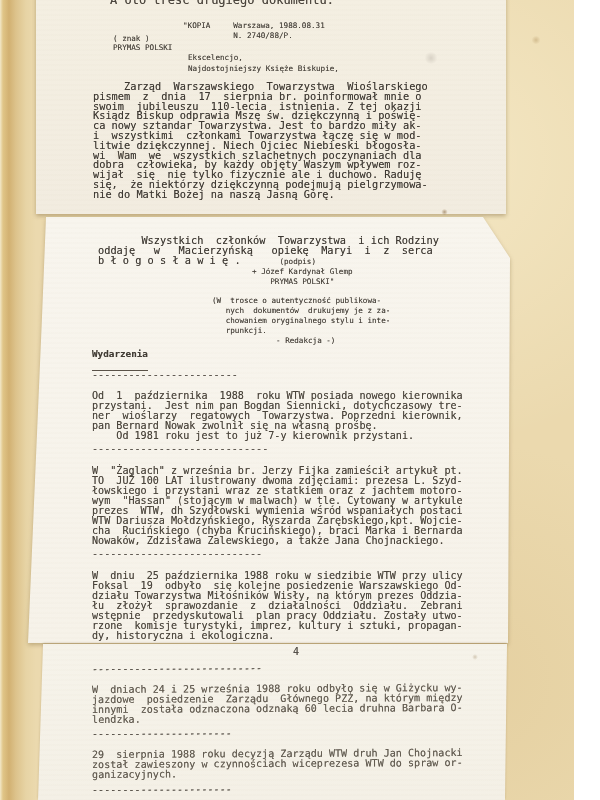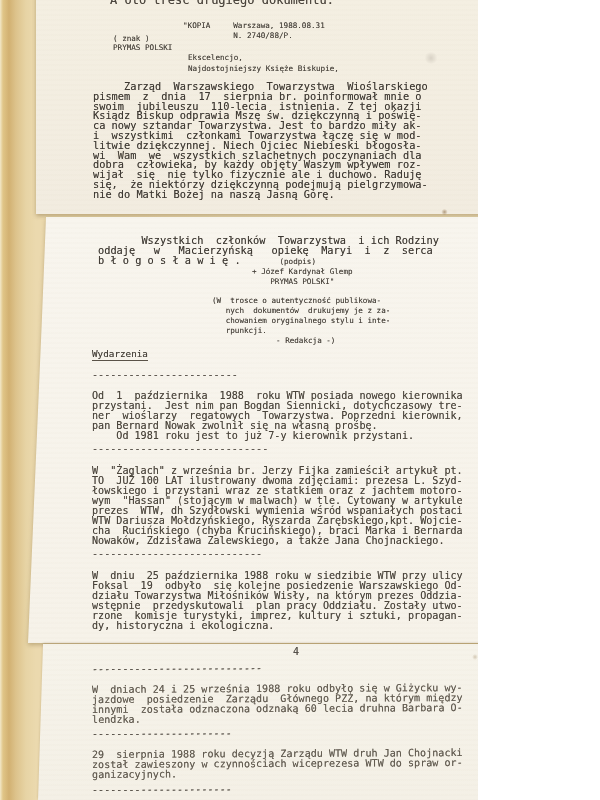--- a/index.html
+++ b/index.html
@@ -1,17 +1,17 @@
 <!DOCTYPE html>
 <html><head>
 <meta charset="utf-8">
 <style>
   html,body{margin:0;padding:0;}
   .page{
-    position:relative;width:478px;height:800px;overflow:hidden;
+    position:relative;width:574px;height:800px;overflow:hidden;
     background:
       radial-gradient(90% 60% at 75% 20%, rgba(255,248,222,.45), rgba(255,248,222,0) 60%),
       radial-gradient(80% 50% at 80% 85%, rgba(210,180,120,.25), rgba(210,180,120,0) 60%),
       #ebd9ae;
     font-family:"DejaVu Sans Mono", monospace;
   }
   .album-edge{
     position:absolute;left:0;top:0;bottom:0;width:36px;
     background:linear-gradient(90deg,#f2e8c9 0px,#e0c587 3px,#d2b172 9px,#ddc38c 16px,#e7d4a5 26px,#ebd9ae 36px);
   }
@@ -27,21 +27,21 @@
   .streaks{position:absolute;inset:0;pointer-events:none;opacity:.5;
     background:repeating-linear-gradient(180deg,rgba(190,180,150,.06) 0 2px,rgba(255,255,255,0) 2px 5px);}
   .txt{position:absolute;color:#46413a;text-shadow:0 0 .5px rgba(70,64,56,.55);}
   .txt .ln{white-space:pre;}
   .t-intro{font-size:12px;line-height:12px;color:#4a443c;}
   .t-small{font-size:7.6px;line-height:10px;letter-spacing:0;}
   .t-letter{font-size:10.3px;line-height:9.8px;color:#3d3832;}
   .t-body{font-size:10.1px;line-height:10px;color:#4a443b;}
   .t-faded{color:#615a4f;}
   .t-heading{font-size:9.3px;line-height:10px;color:#413c35;}
-  .t-heading .ln{border-bottom:1px solid #5a5248;padding-bottom:1px;display:inline-block;}
+  .t-heading .ln{border-bottom:1px solid #5a5248;padding-bottom:11px;display:inline-block;font-weight:bold;}
   .t-divider{font-size:10.1px;line-height:6px;color:#575149;letter-spacing:0;}
   .t-pagenum{font-size:10px;color:#55504a;}
   .stain{position:absolute;border-radius:50%;pointer-events:none;}
   .stain-a{left:441px;top:209px;width:7px;height:6px;background:radial-gradient(circle,rgba(125,90,45,.55),rgba(125,90,45,0) 70%);}
   .stain-b{left:531px;top:36px;width:10px;height:8px;background:radial-gradient(circle,rgba(160,125,70,.35),rgba(160,125,70,0) 70%);}
   .stain-c{left:472px;top:654px;width:6px;height:6px;background:radial-gradient(circle,rgba(130,100,55,.3),rgba(130,100,55,0) 70%);}
   .stain-d{left:424px;top:52px;width:14px;height:12px;background:radial-gradient(circle,rgba(120,110,100,.22),rgba(120,110,100,0) 70%);}
   .stain-e{left:110px;top:150px;width:26px;height:10px;border-radius:40%;background:radial-gradient(circle,rgba(170,150,110,.14),rgba(170,150,110,0) 70%);}
 </style>
 </head>
@@ -139,20 +139,21 @@
       <div class="ln">WTW Dariusza Mołdzyńskiego, Ryszarda Zarębskiego,kpt. Wojcie-</div>
       <div class="ln">cha  Rucińskiego (chyba Krucińskiego), braci Marka i Bernarda</div>
       <div class="ln">Nowaków, Zdzisława Zalewskiego, a także Jana Chojnackiego.</div>
     </div>
   <div class="txt t-divider" style="left:92px;top:551px;"><span class="ln">----------------------------</span></div>
 
   <div class="txt t-body" style="left:92px;top:571px;">
       <div class="ln">W  dniu  25 października 1988 roku w siedzibie WTW przy ulicy</div>
       <div class="ln">Foksal  19  odbyło  się kolejne posiedzenie Warszawskiego Od-</div>
       <div class="ln">działu Towarzystwa Miłośników Wisły, na którym prezes Oddzia-</div>
+      <div class="ln">łu  złożył  sprawozdanie  z  działalności  Oddziału.  Zebrani</div>
       <div class="ln">wstępnie  przedyskutowali  plan pracy Oddziału. Zostały utwo-</div>
       <div class="ln">rzone  komisje turystyki, imprez, kultury i sztuki, propagan-</div>
       <div class="ln">dy, historyczna i ekologiczna.</div>
     </div>
 
   <div class="txt t-pagenum" style="left:293px;top:646px;">
     <span class="ln">4</span>
   </div>
   <div class="txt t-divider t-faded" style="left:92px;top:666px;transform:rotate(-0.3deg);"><span class="ln">----------------------------</span></div>
 

